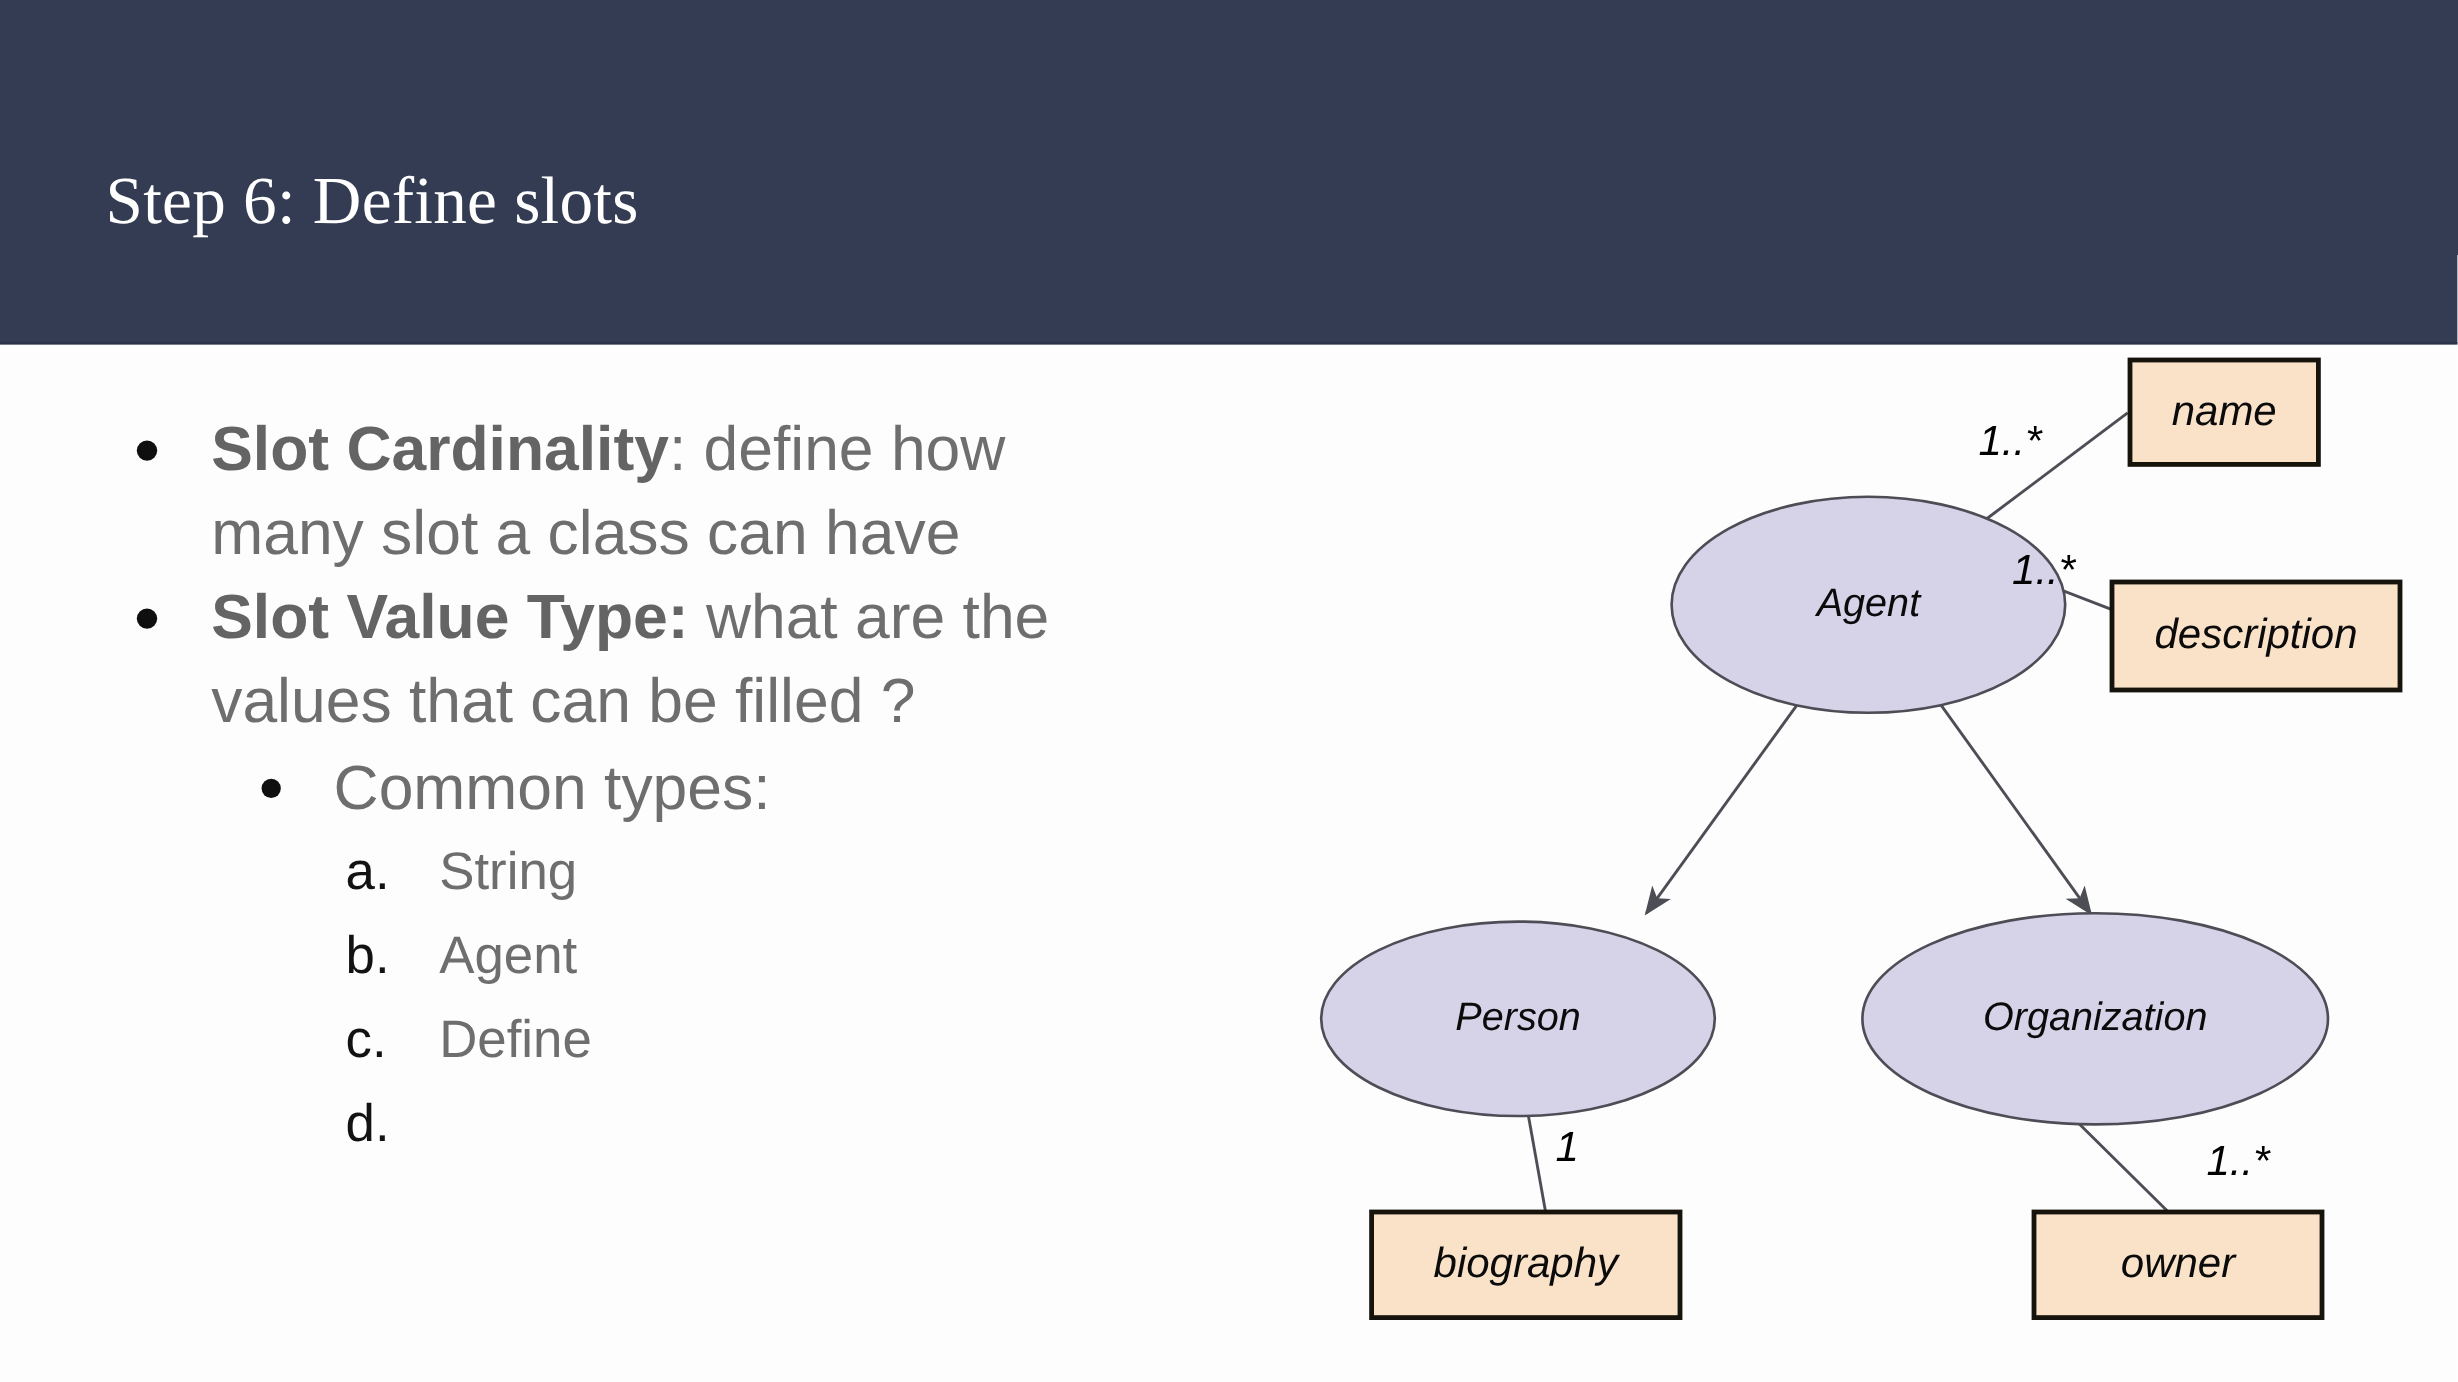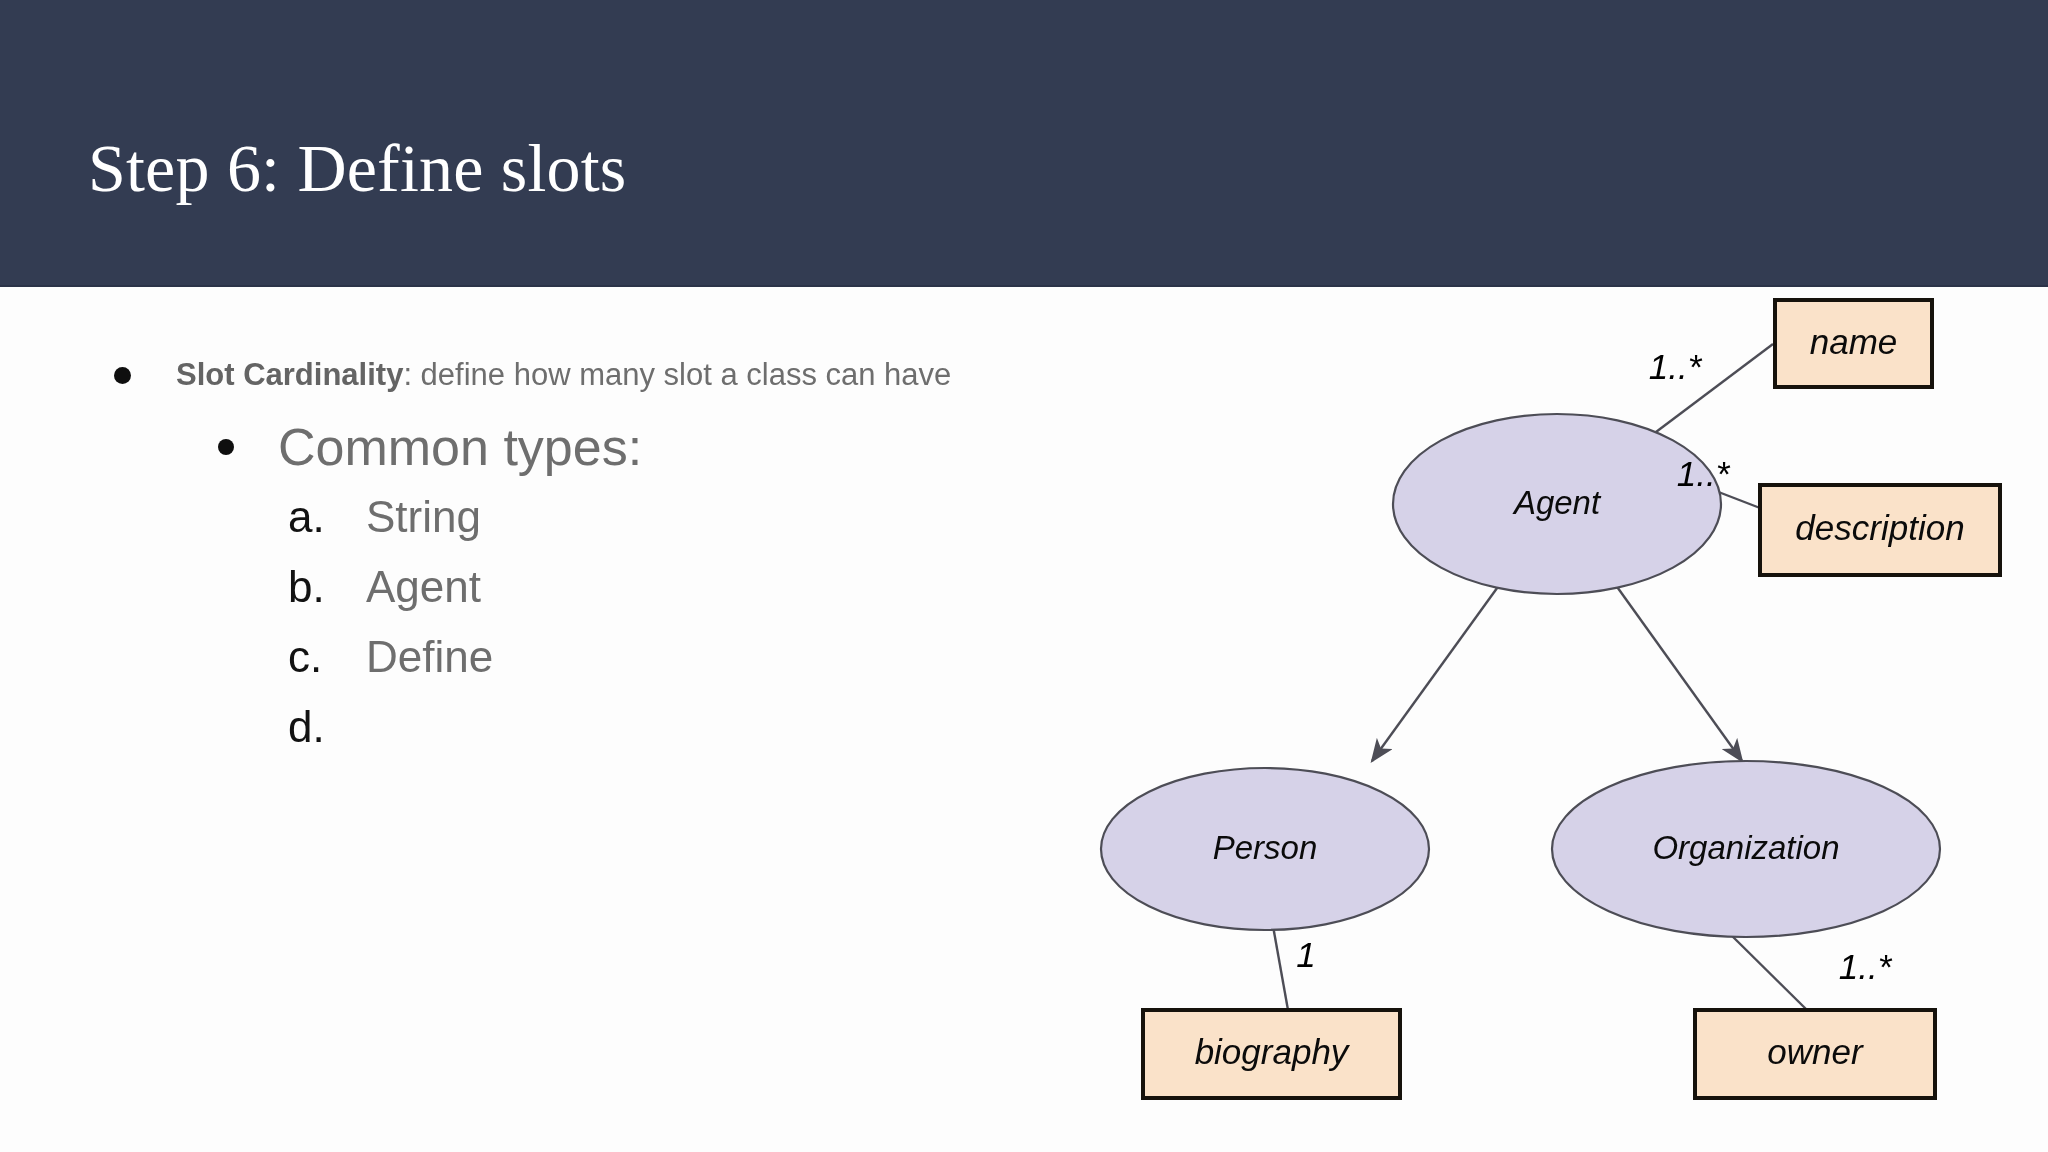--- a/index.html
+++ b/index.html
@@ -37,41 +37,41 @@
     left: 0; top: 285px;
     width: 2048px;
     height: 2px;
     background: #2b3348;
   }
   #slide-title {
     position: absolute;
     left: 88px;
     top: 118px;
     font-family: "Liberation Serif", "DejaVu Serif", serif;
-    font-size: 68px;
+    font-size: 56px;
     line-height: 100px;
     font-weight: 400;
     color: #ffffff;
     letter-spacing: 0.2px;
     white-space: nowrap;
   }
 
   
   #content-column {
     position: absolute;
     left: 88px;
     top: 340px;
     width: 880px;
   }
 
   .lvl1 {
     position: relative;
     padding-left: 88px;
     color: #6e6e6e;
-    font-size: 31px;
+    font-size: 52px;
     line-height: 70px;
     font-weight: 400;
   }
   .lvl1 .dot {
     position: absolute;
     left: 26px;
     top: 27px;
     width: 17px;
     height: 17px;
     border-radius: 50%;
@@ -178,20 +178,24 @@
   <div id="title-bar-rule"></div>
   <div id="slide-title">Step 6: Define slots</div>
 
   <div id="content-column">
 
     <div class="lvl1">
       <span class="dot"></span>
       <b>Slot Cardinality</b><span>: define how many slot a class can have</span>
     </div>
 
+    <div class="lvl1">
+      <span class="dot"></span>
+      <b>Slot Value Type:</b><span> what are the values that can be filled ?</span>
+    </div>
 
     <div class="lvl2">
       <span class="dot"></span>
       <span>Common types:</span>
     </div>
 
     <div class="lvl3">
       <span class="marker">a.</span>
       <span>String</span>
     </div>

